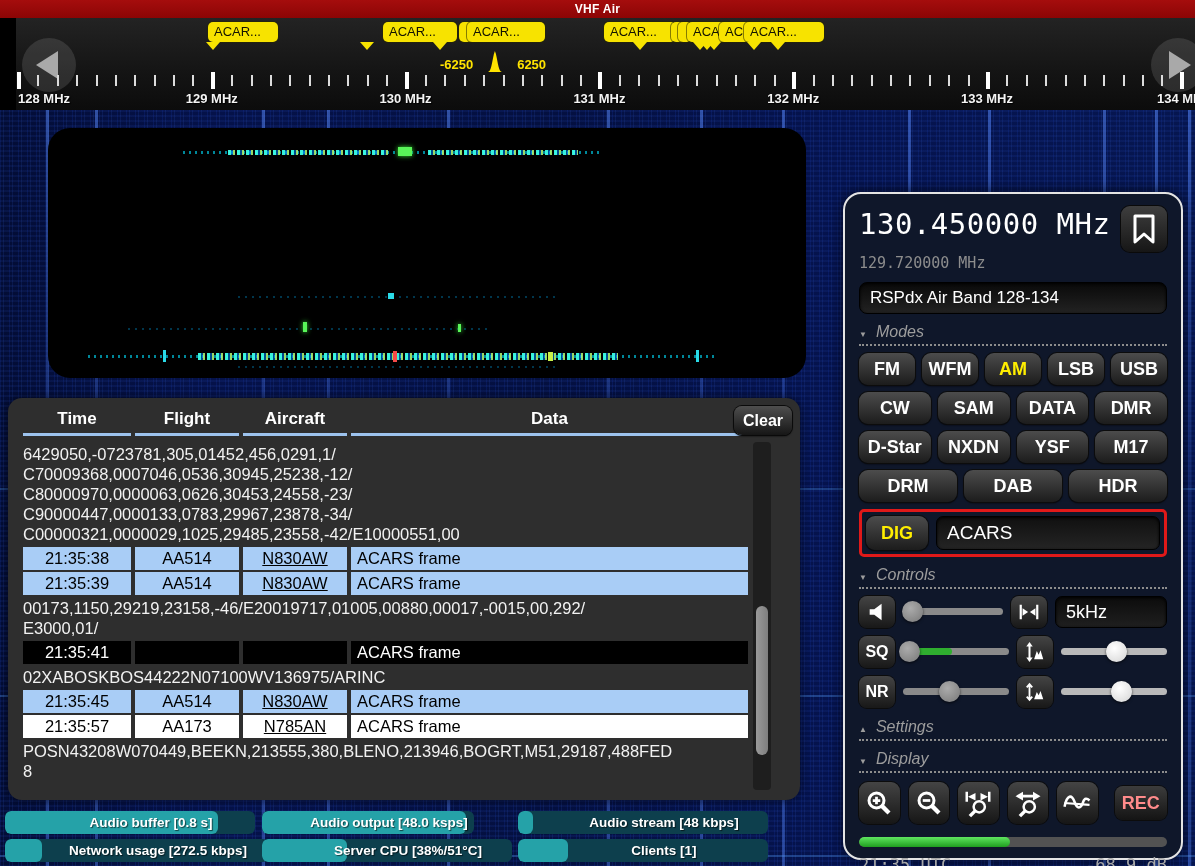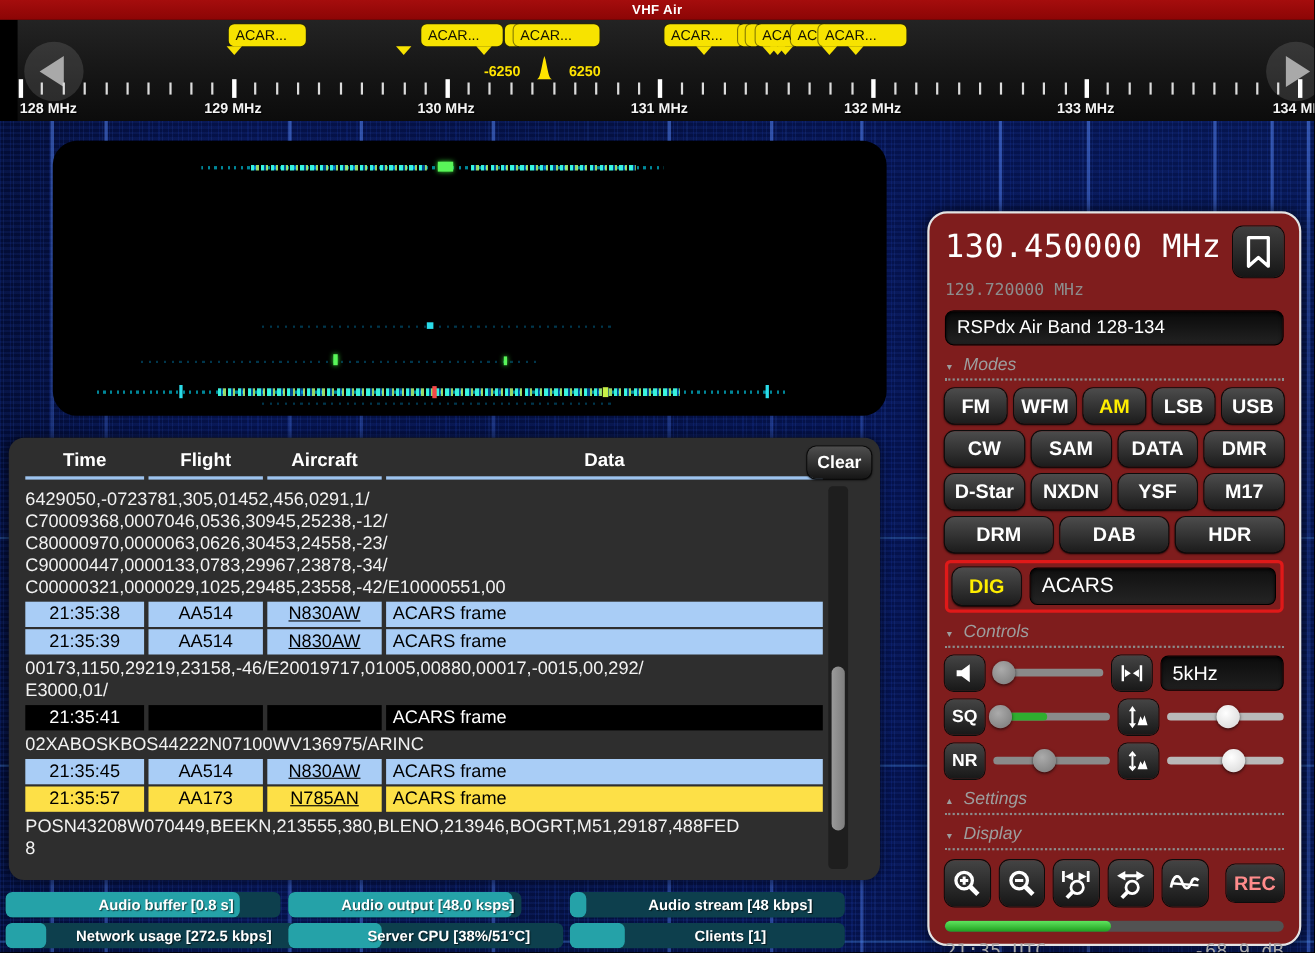--- a/index.html
+++ b/index.html
@@ -50,35 +50,35 @@
   .msg-inner{position:absolute;left:15px;top:8px;width:725px;}
   .msg-header{display:flex;gap:4px;height:30px;}
   .hcell{color:#fff;font-weight:bold;font-size:17px;text-align:center;line-height:26px;border-bottom:3px solid #9dc3ee;}
   .c-time{width:108px;flex:0 0 108px;} .c-flight{width:104px;flex:0 0 104px;} .c-aircraft{width:104px;flex:0 0 104px;} .c-data{flex:1;}
   .msg-rows{margin-top:8px;}
   .msg-text{color:#f2f2f2;font-size:16.5px;line-height:20px;white-space:pre-wrap;word-break:break-all;margin:3px 0;}
   .msg-frame{display:flex;gap:4px;height:23px;margin:2px 0;font-size:16.5px;}
   .msg-frame .cell{display:flex;align-items:center;justify-content:center;overflow:hidden;}
   .msg-frame .c-data{justify-content:flex-start;padding-left:6px;}
   .hl-blue .cell{background:#a9cdf6;color:#000;}
-  .hl-green .cell{background:#fde047;color:#000;}
+  .hl-green .cell{background:#ffffff;color:#000;}
   .hl-black .cell{background:#000;color:#fff;}
   .ac-link{text-decoration:underline;cursor:pointer;}
   .clear-btn{position:absolute;right:8px;top:8px;width:58px;height:29px;border:none;border-radius:8px;cursor:pointer;
              background:linear-gradient(#4e4e4e,#161616);color:#fff;font-weight:bold;font-size:16px;
              box-shadow:0 0 0 1px #0a0a0a,0 1px 2px #000;font-family:inherit;}
   .scrolltrack{position:absolute;left:745px;top:44px;width:18px;height:348px;background:#1e1e1e;border-radius:4px;}
   .scrollthumb{position:absolute;left:3px;width:12px;border-radius:6px;background:linear-gradient(90deg,#9a9a9a,#7e7e7e);cursor:pointer;}
   
   .status-bar{position:absolute;height:23px;border-radius:6px;background:#0d3f4d;overflow:hidden;z-index:4;}
   .status-fill{position:absolute;left:0;top:0;bottom:0;background:#25a2a8;border-radius:6px;}
   .status-label{position:absolute;left:0;top:0;width:100%;height:100%;display:flex;align-items:center;justify-content:center;
                 color:#fff;font-size:13.5px;font-weight:bold;text-shadow:1px 1px 1px rgba(0,0,0,.6);padding-left:21px;}
   
-  .rx-panel{position:absolute;left:843px;top:192px;width:340px;height:668px;background:#7f1d1d;border:2px solid #e4e4e4;
+  .rx-panel{position:absolute;left:843px;top:192px;width:340px;height:668px;background:#0f172a;border:2px solid #e4e4e4;
             border-radius:18px;z-index:4;box-sizing:border-box;padding:12px 14px;box-shadow:0 0 14px rgba(0,0,0,.7);}
   .freq-row{display:flex;align-items:flex-start;justify-content:space-between;}
   .freq-big{font-family:"DejaVu Sans Mono",monospace;color:#fff;font-size:29px;letter-spacing:.5px;cursor:pointer;line-height:36px;}
   .bm-btn{width:46px;height:46px;border-radius:9px;background:linear-gradient(#3e3e3e,#161616);display:flex;align-items:center;justify-content:center;cursor:pointer;box-shadow:0 0 0 1px #0a0a0a;}
   .freq-sub{font-family:"DejaVu Sans Mono",monospace;color:#8d8d8d;font-size:15px;margin-top:2px;}
   .profile-select{height:30px;margin-top:10px;background:linear-gradient(#090909,#222);border-radius:8px;border:1px solid #000;
                   display:flex;align-items:center;padding-left:10px;color:#fff;font-size:17px;cursor:pointer;box-shadow:inset 0 1px 3px #000;}
   .sec-hdr{margin-top:9px;padding-bottom:3px;border-bottom:2px dotted #8d8d8d;color:#9d9d9d;font-size:16px;display:flex;align-items:center;gap:9px;font-style:italic;}
   .tri-down::before{content:"▼";font-size:8px;color:#9d9d9d;} .tri-up::before{content:"▲";font-size:8px;color:#9d9d9d;}
   .mode-row{display:flex;gap:7px;margin-top:7px;}

